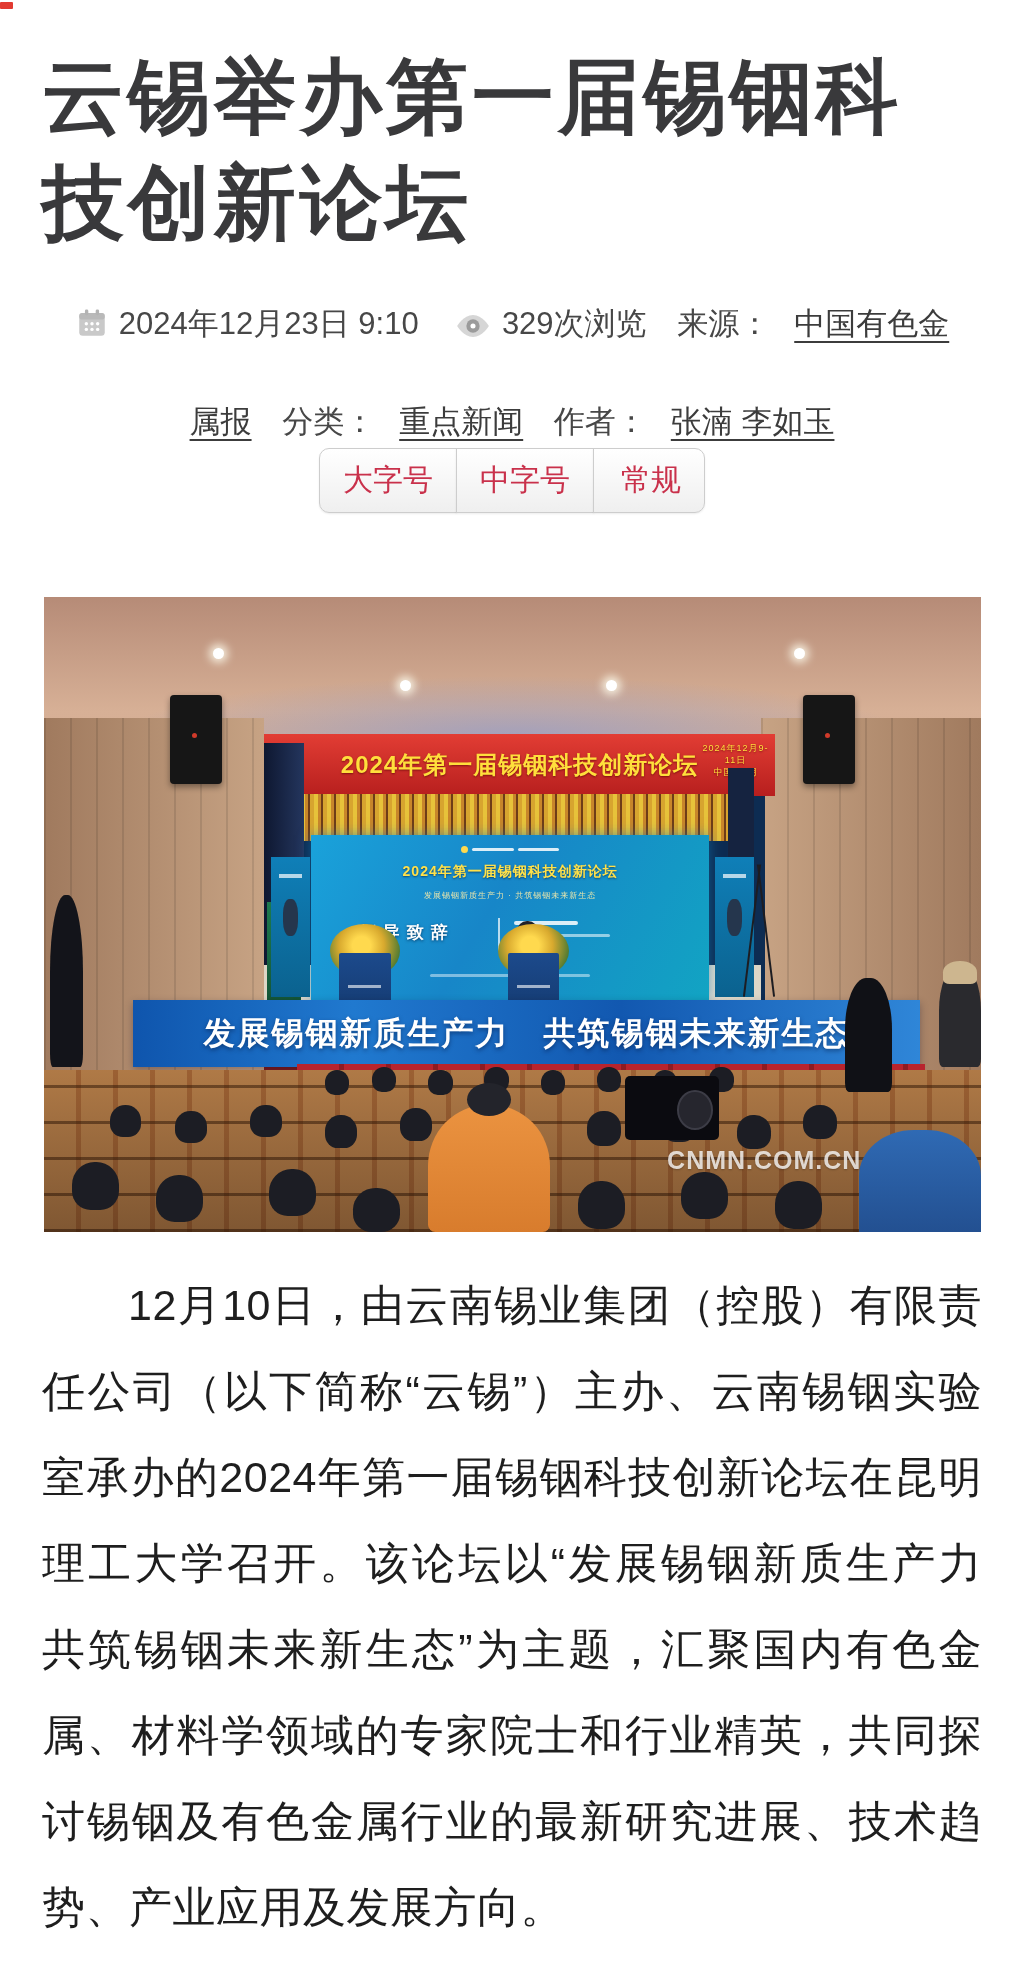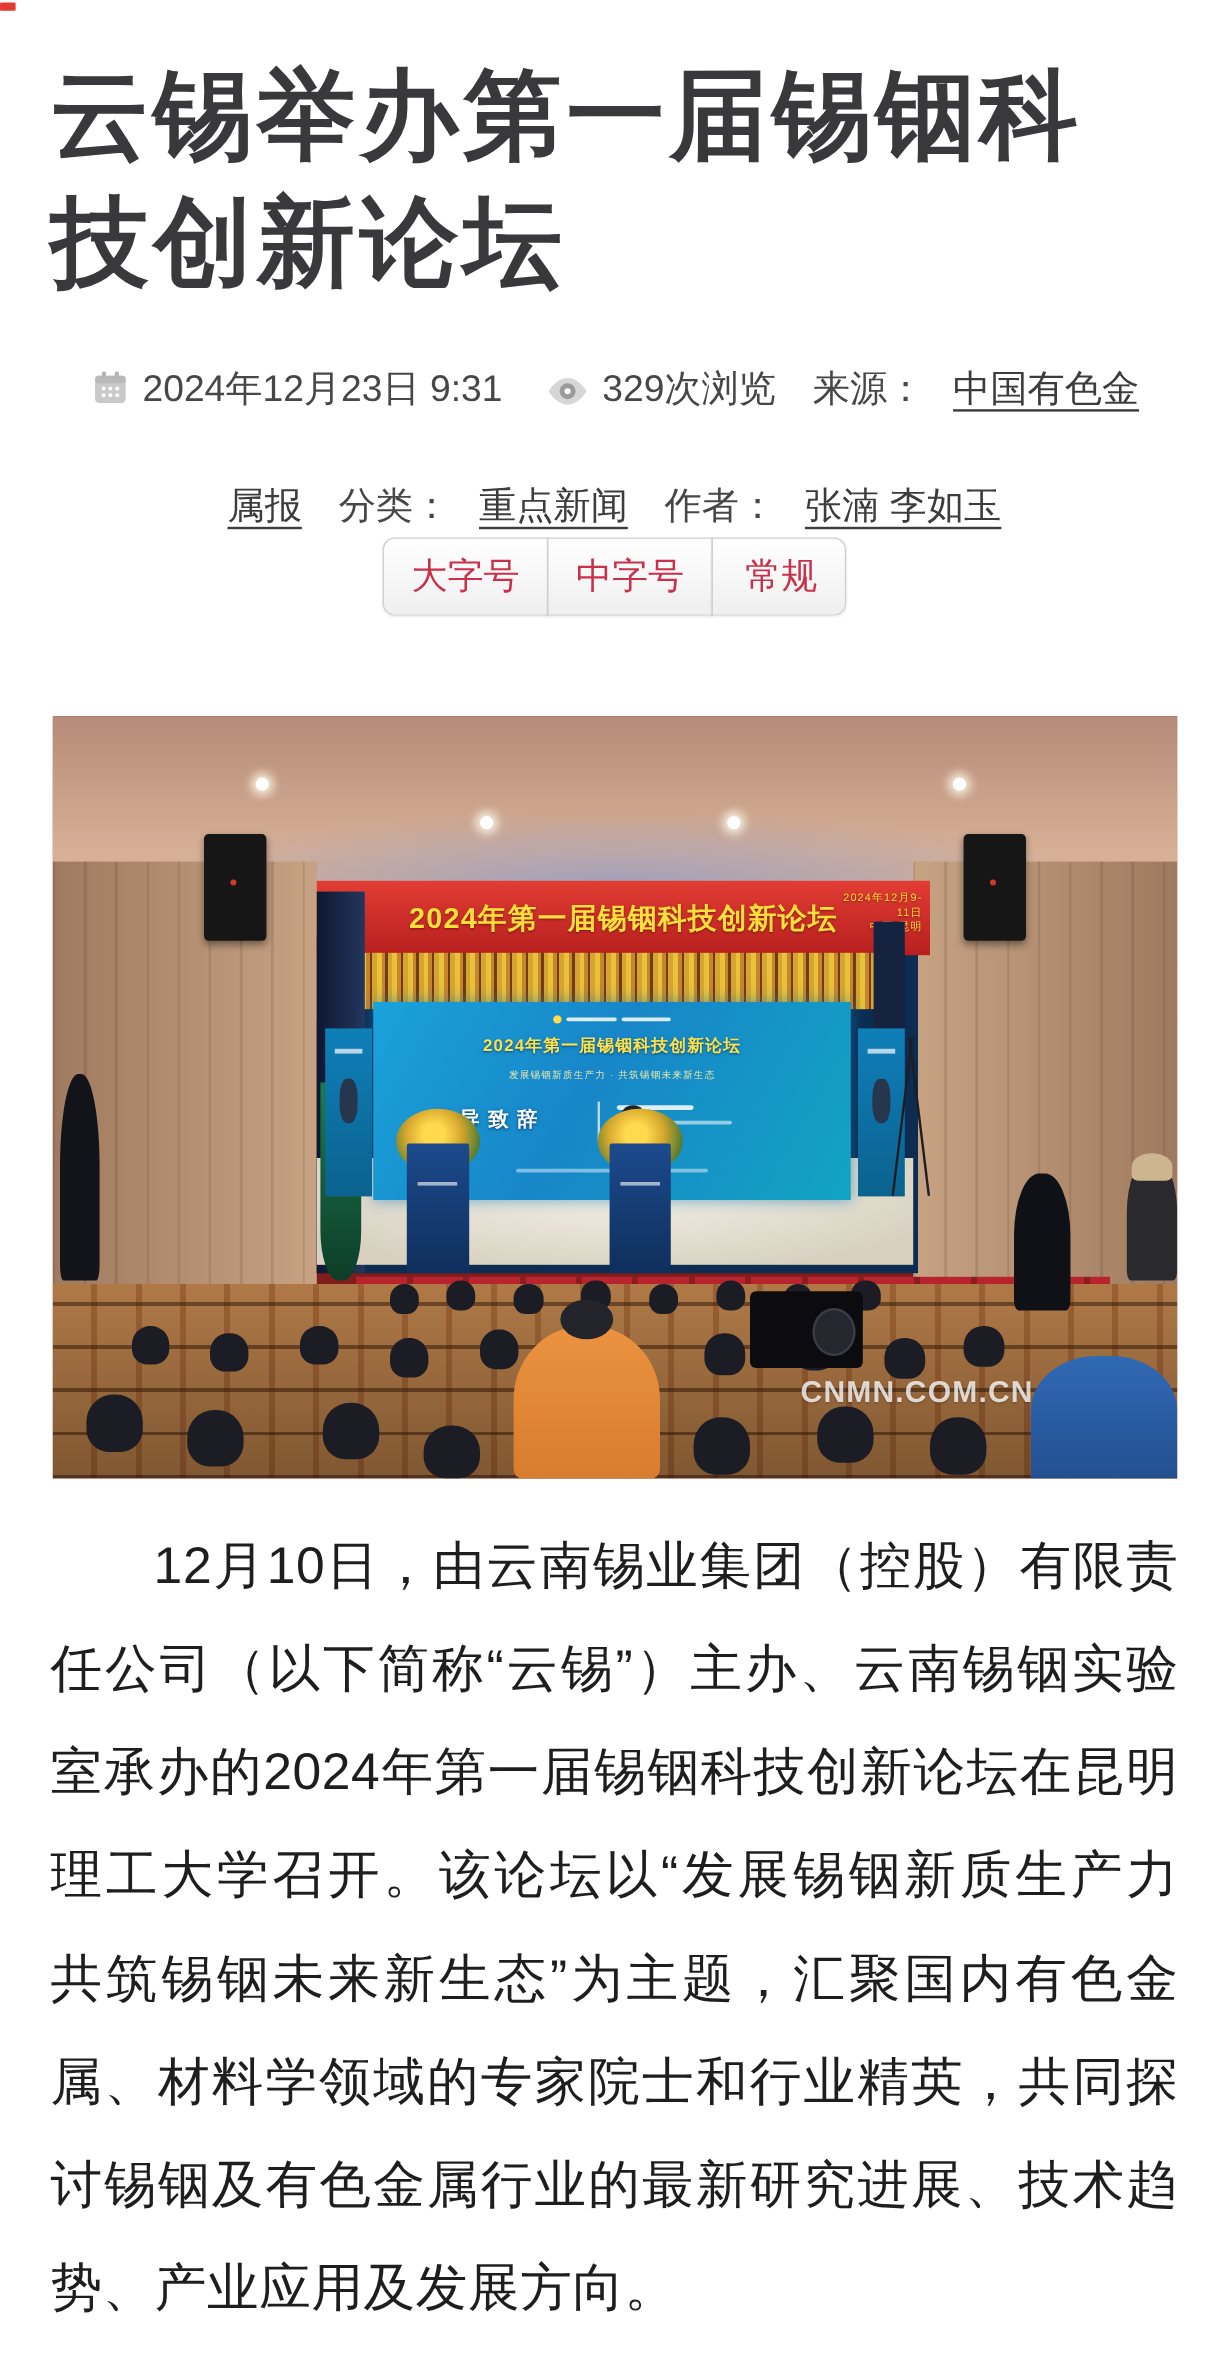--- a/index.html
+++ b/index.html
@@ -37,21 +37,21 @@
   .ph-wall-right{right:0;top:19%;width:23.5%;height:70%;
      background:repeating-linear-gradient(90deg,rgba(0,0,0,.10) 0 2px,rgba(255,255,255,0) 2px 26px),
                 linear-gradient(270deg,#a07a5e,#c7a384);}
   .light{width:11px;height:11px;border-radius:50%;background:#fff;box-shadow:0 0 8px 4px rgba(255,255,240,.8);}
   .spk{width:5.5%;height:14%;background:#161616;border-radius:4px;box-shadow:0 3px 6px rgba(0,0,0,.4);}
   .spk i{position:absolute;left:42%;top:42%;width:5px;height:5px;border-radius:50%;background:#d03a2a;}
   .ph-backdrop{left:23.5%;top:29%;width:53.5%;height:44%;background:#0d2c52;}
   .ph-banner-red{left:23.5%;top:21.5%;width:54.5%;height:9.8%;
      background:linear-gradient(#e23d34,#b71f1e);display:flex;align-items:center;justify-content:center;
      color:#ffdf3c;font-weight:700;font-size:24px;letter-spacing:1px;text-shadow:0 1px 2px rgba(80,0,0,.6);}
-  .ph-banner-side{right:1.2%;top:14%;width:13%;text-align:right;color:#ffdf3c;font-weight:400;
+  .ph-banner-side{right:1.2%;top:14%;width:13%;text-align:center;color:#ffdf3c;font-weight:400;
      font-size:9px;line-height:12px;}
   .ph-fringe{left:26%;top:31%;width:49%;height:7.5%;
      background:repeating-linear-gradient(90deg,#e7c23a 0 4px,#c8862a 4px 7px,#6e3d17 7px 9px,#d7a42f 9px 13px);}
   .ph-curtain-left{left:23.5%;top:23%;width:4.2%;height:50%;background:linear-gradient(90deg,#0e1730,#24365e);}
   .ph-curtain-right{left:73%;top:27%;width:2.8%;height:44%;background:#152340;}
   .ph-green{left:23.8%;top:48%;width:3.6%;height:26%;background:linear-gradient(#1d7a4f,#0d3d28);
      border-radius:0 0 45% 45%/0 0 25% 25%;}
   .ph-floor{left:23.5%;top:58%;width:53%;height:14%;
      background:radial-gradient(60% 85% at 50% 25%,#f6f3ea,#d8d1c0);}
   .ph-screen{left:28.5%;top:37.5%;width:42.5%;height:26%;
@@ -123,21 +123,21 @@
           <rect x="14.6" y="2.5" width="2.4" height="4" rx="1" fill="#b3b3b3"></rect>
           <g fill="#ffffff">
             <circle cx="8" cy="12.5" r="1.2"></circle>
             <circle cx="12" cy="12.5" r="1.2"></circle>
             <circle cx="16" cy="12.5" r="1.2"></circle>
             <circle cx="8" cy="16.5" r="1.2"></circle>
             <circle cx="12" cy="16.5" r="1.2"></circle>
             <circle cx="16" cy="16.5" r="1.2"></circle>
           </g>
         </svg>
-    </span><span>2024年12月23日 9:31</span>
+    </span><span>2024年12月23日 9:10</span>
     <span class="sep"></span>
     <span class="micon">
       <svg width="38" height="28" viewBox="0 0 24 16">
           <path d="M12 1 C18 1 22 8 22 8 C22 8 18 15 12 15 C6 15 2 8 2 8 C2 8 6 1 12 1 Z" fill="#d6d6d6"></path>
           <circle cx="12" cy="8" r="4.2" fill="#9b9b9b"></circle>
           <circle cx="12" cy="8" r="1.6" fill="#ffffff"></circle>
         </svg>
     </span><span>329次浏览</span>
     <span class="lbl">来源：</span><a>中国有色金属报</a>
     <span class="lbl">分类：</span><a>重点新闻</a>
@@ -204,20 +204,23 @@
     <div class="ph-flowers" style="left:30.5%;top:51.5%;"></div>
     <div class="ph-podium" style="left:31.5%;">
         <i></i>
       </div>
     <i class="ph-head-sm" style="left:50.5%;top:51%;"></i>
     <div class="ph-flowers" style="left:48.5%;top:51.5%;"></div>
     <div class="ph-podium" style="left:49.5%;">
         <i></i>
       </div>
     <div class="person-left"></div>
+    <div class="ph-slogan">
+      <span style="position:static">发展锡铟新质生产力　共筑锡铟未来新生态</span>
+    </div>
     <div class="ph-tables"></div>
     <div class="ph-audience"></div>
     <div class="person-right"></div>
     <div class="person-cap">
         <i></i>
       </div>
     <i class="head" style="left:30%;top:74.5%;width:2.6%;height:4%;"></i>
     <i class="head" style="left:35%;top:74%;width:2.6%;height:4%;"></i>
     <i class="head" style="left:41%;top:74.5%;width:2.6%;height:4%;"></i>
     <i class="head" style="left:47%;top:74%;width:2.6%;height:4%;"></i>

